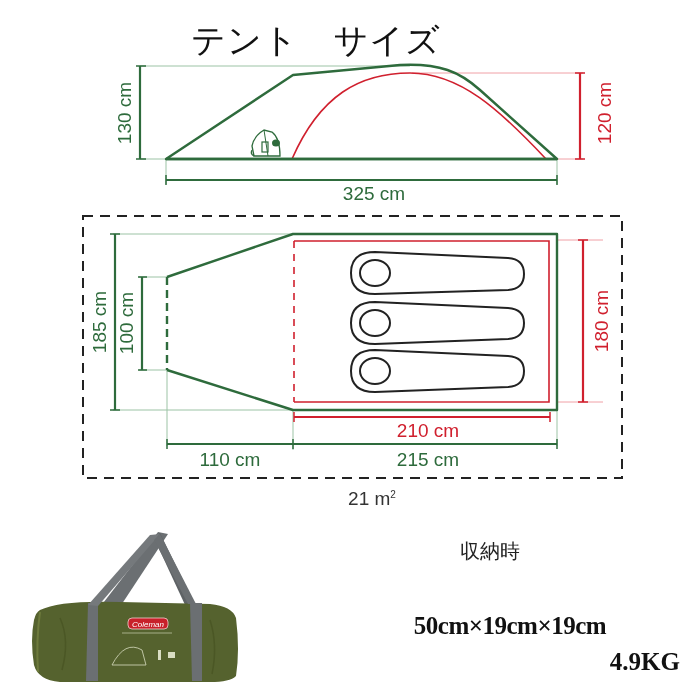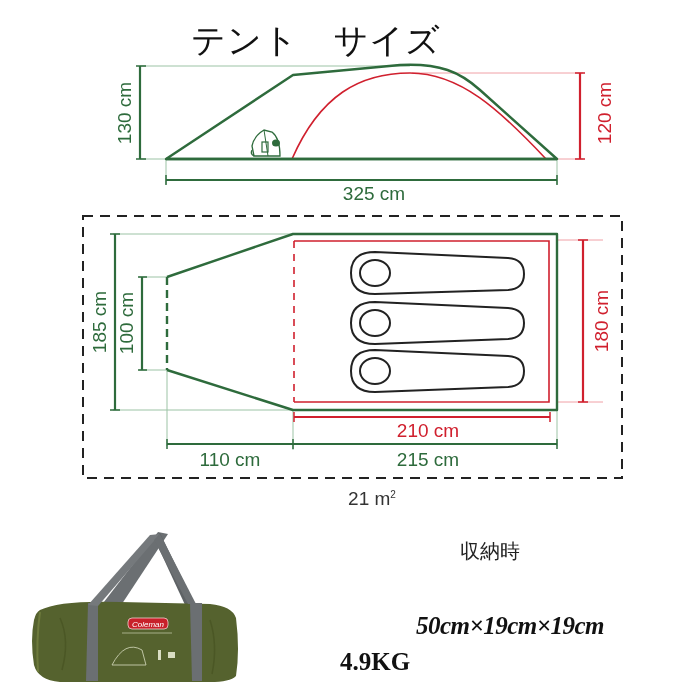--- a/index.html
+++ b/index.html
@@ -4,22 +4,22 @@
   <style>
     html, body { margin: 0; padding: 0; background: #ffffff; }
     body { width: 700px; height: 700px; position: relative; overflow: hidden; font-family: "DejaVu Sans", sans-serif; }
     .title { position: absolute; left: 0; top: 4px; width: 632px; text-align: center; font-size: 34px; color: #111; letter-spacing: 1px; font-family: "DejaVu Sans", sans-serif; margin-top: 14px; }
     svg.diagram { position: absolute; left: 0; top: 0; }
     .dimtxt { font-family: "Liberation Sans", sans-serif; font-size: 19px; }
     .green { fill: #2e6b3c; }
     .red { fill: #d0202e; }
     .dark { fill: #333333; }
     .storage-label { position: absolute; left: 440px; top: 538px; width: 100px; text-align: center; font-size: 20px; color: #222; font-family: "DejaVu Serif", serif; }
-    .storage-dims { position: absolute; left: 340px; top: 612px; width: 340px; text-align: center; font-size: 25px; font-weight: bold; color: #111; font-family: "Liberation Serif", serif; letter-spacing: -0.5px; font-style: italic; }
-    .storage-weight { position: absolute; left: 340px; top: 648px; width: 340px; text-align: left; font-size: 25px; font-weight: bold; color: #111; font-family: "Liberation Serif", serif; }
+    .storage-dims { position: absolute; left: 340px; top: 612px; width: 340px; text-align: center; font-size: 25px; font-weight: bold; color: #111; font-family: "Liberation Serif", serif; letter-spacing: -0.5px; }
+    .storage-weight { position: absolute; left: 340px; top: 648px; width: 340px; text-align: right; font-size: 25px; font-weight: bold; color: #111; font-family: "Liberation Serif", serif; }
   </style>
 </head>
 <body>
 
 <div class="title">テント　サイズ</div>
 
 <svg class="diagram" width="700" height="700" viewBox="0 0 700 700">
 
   <g>
 

